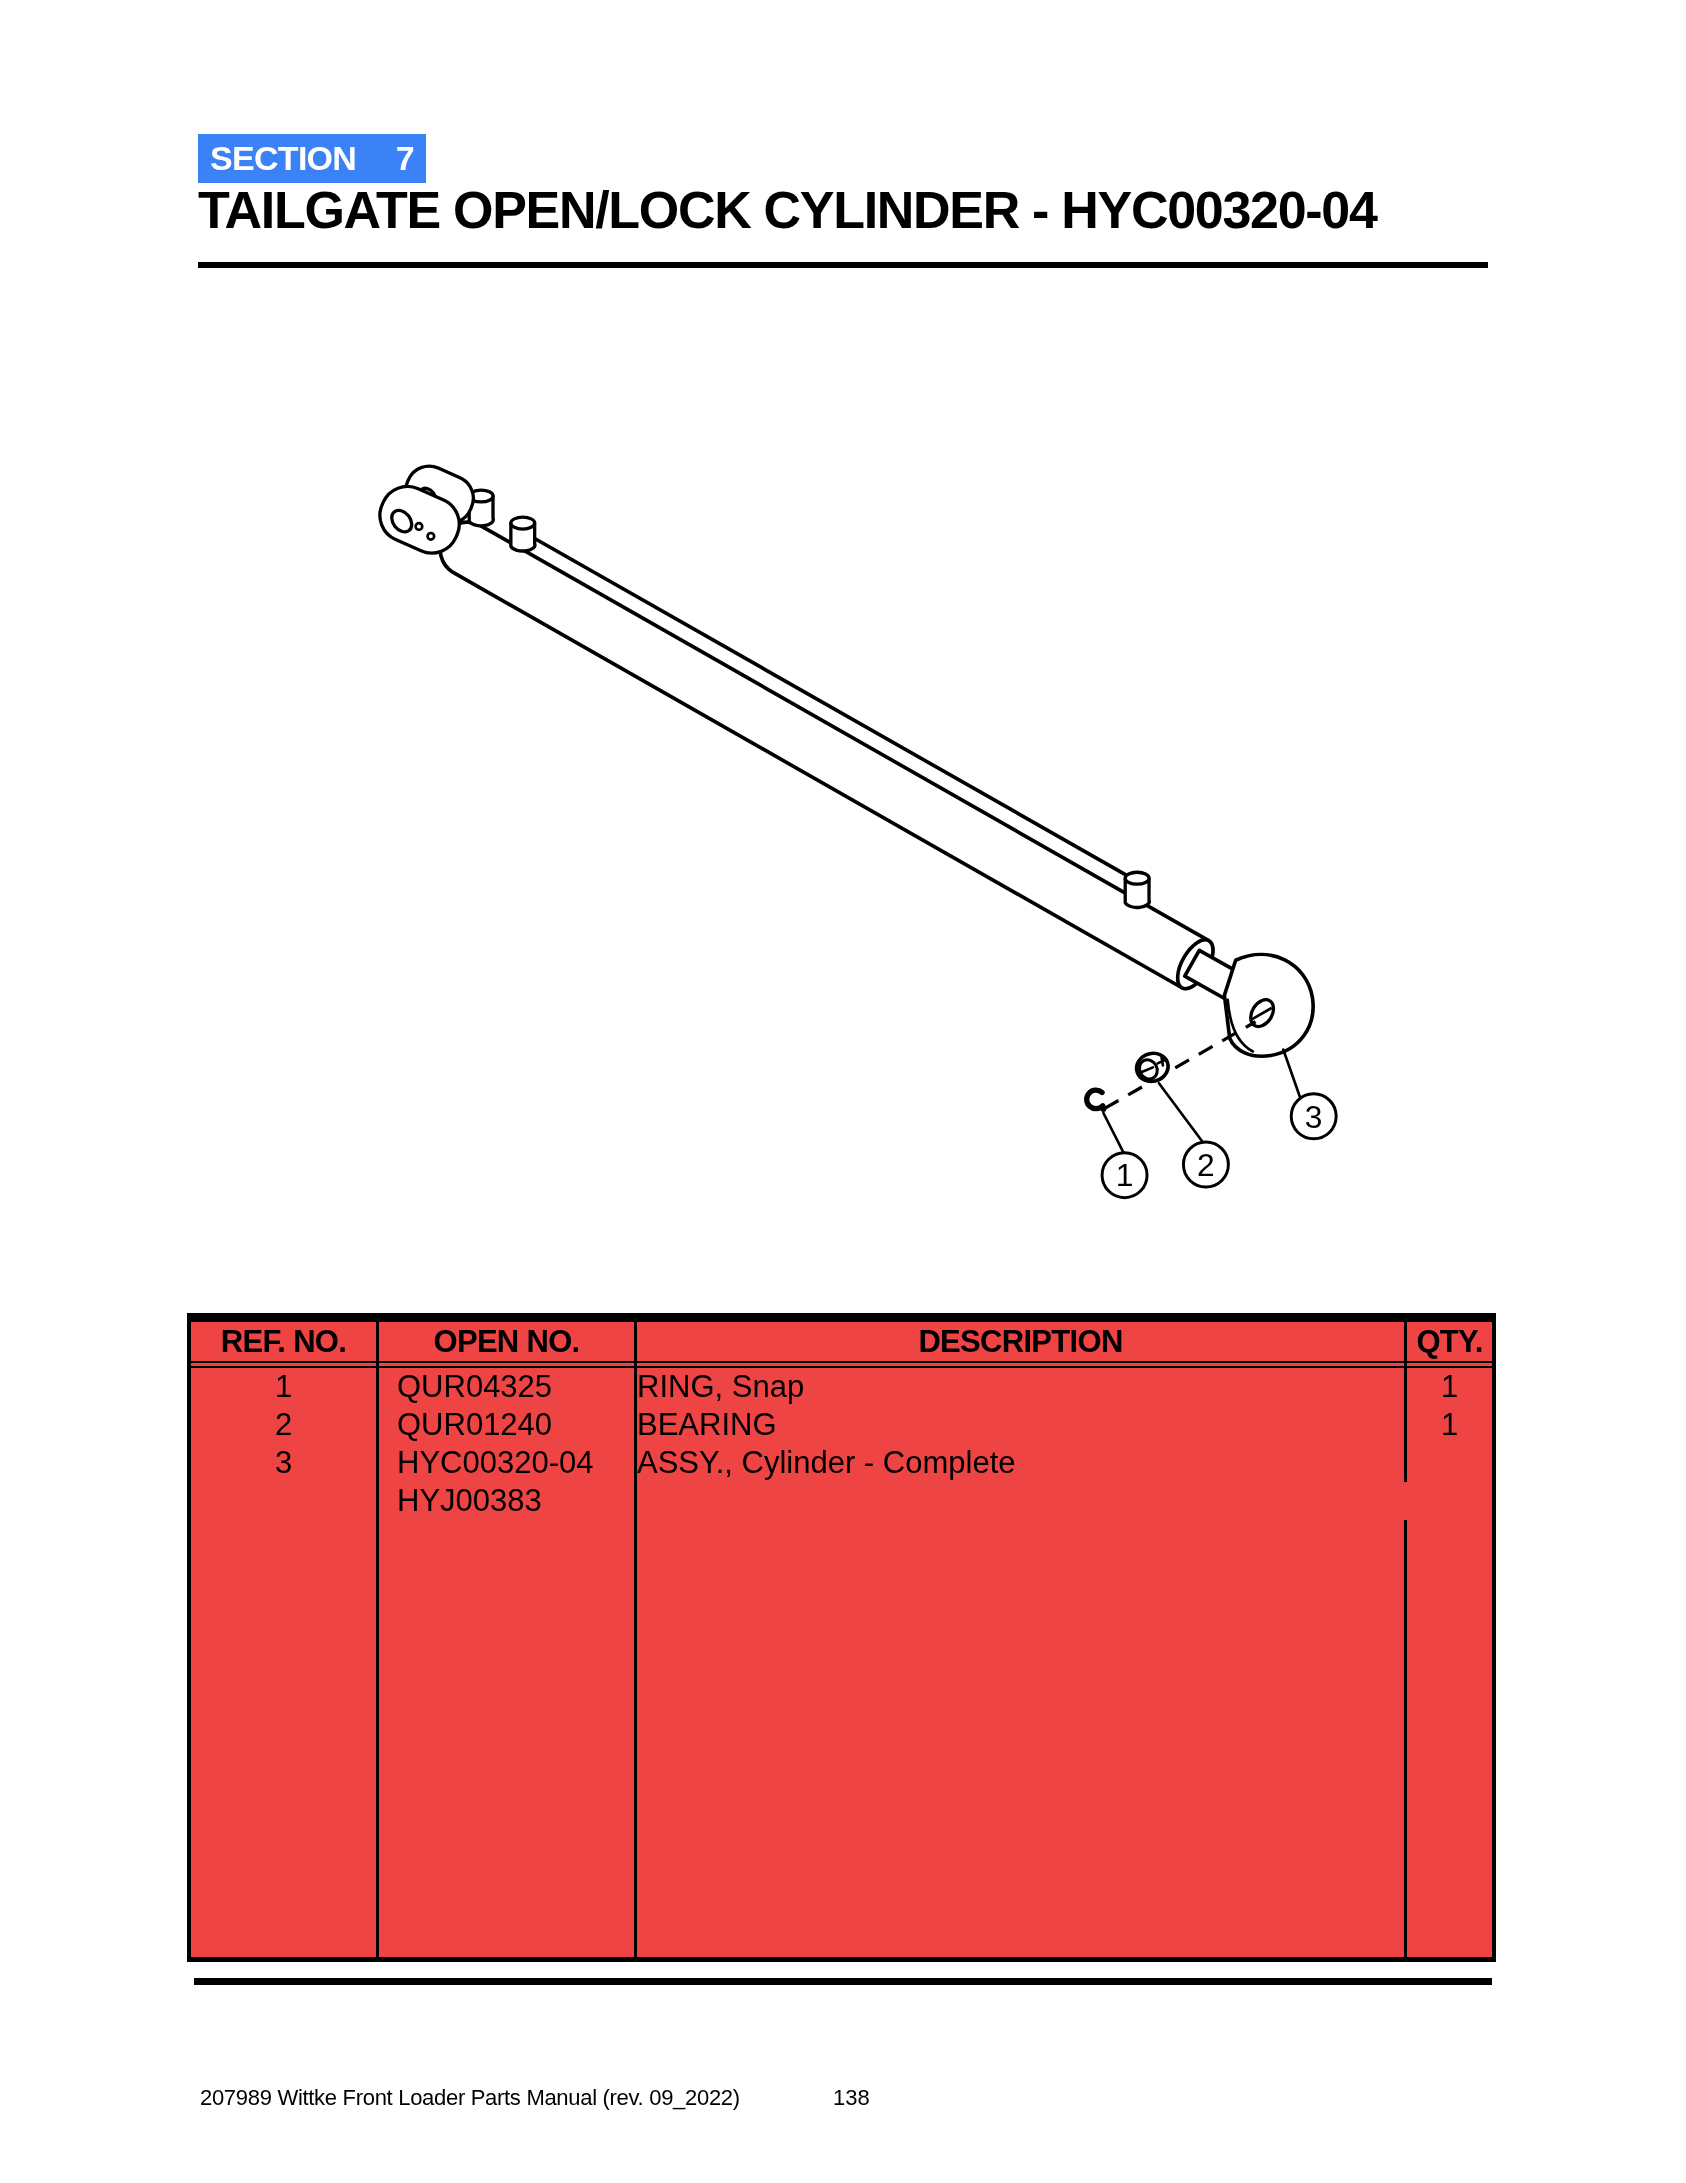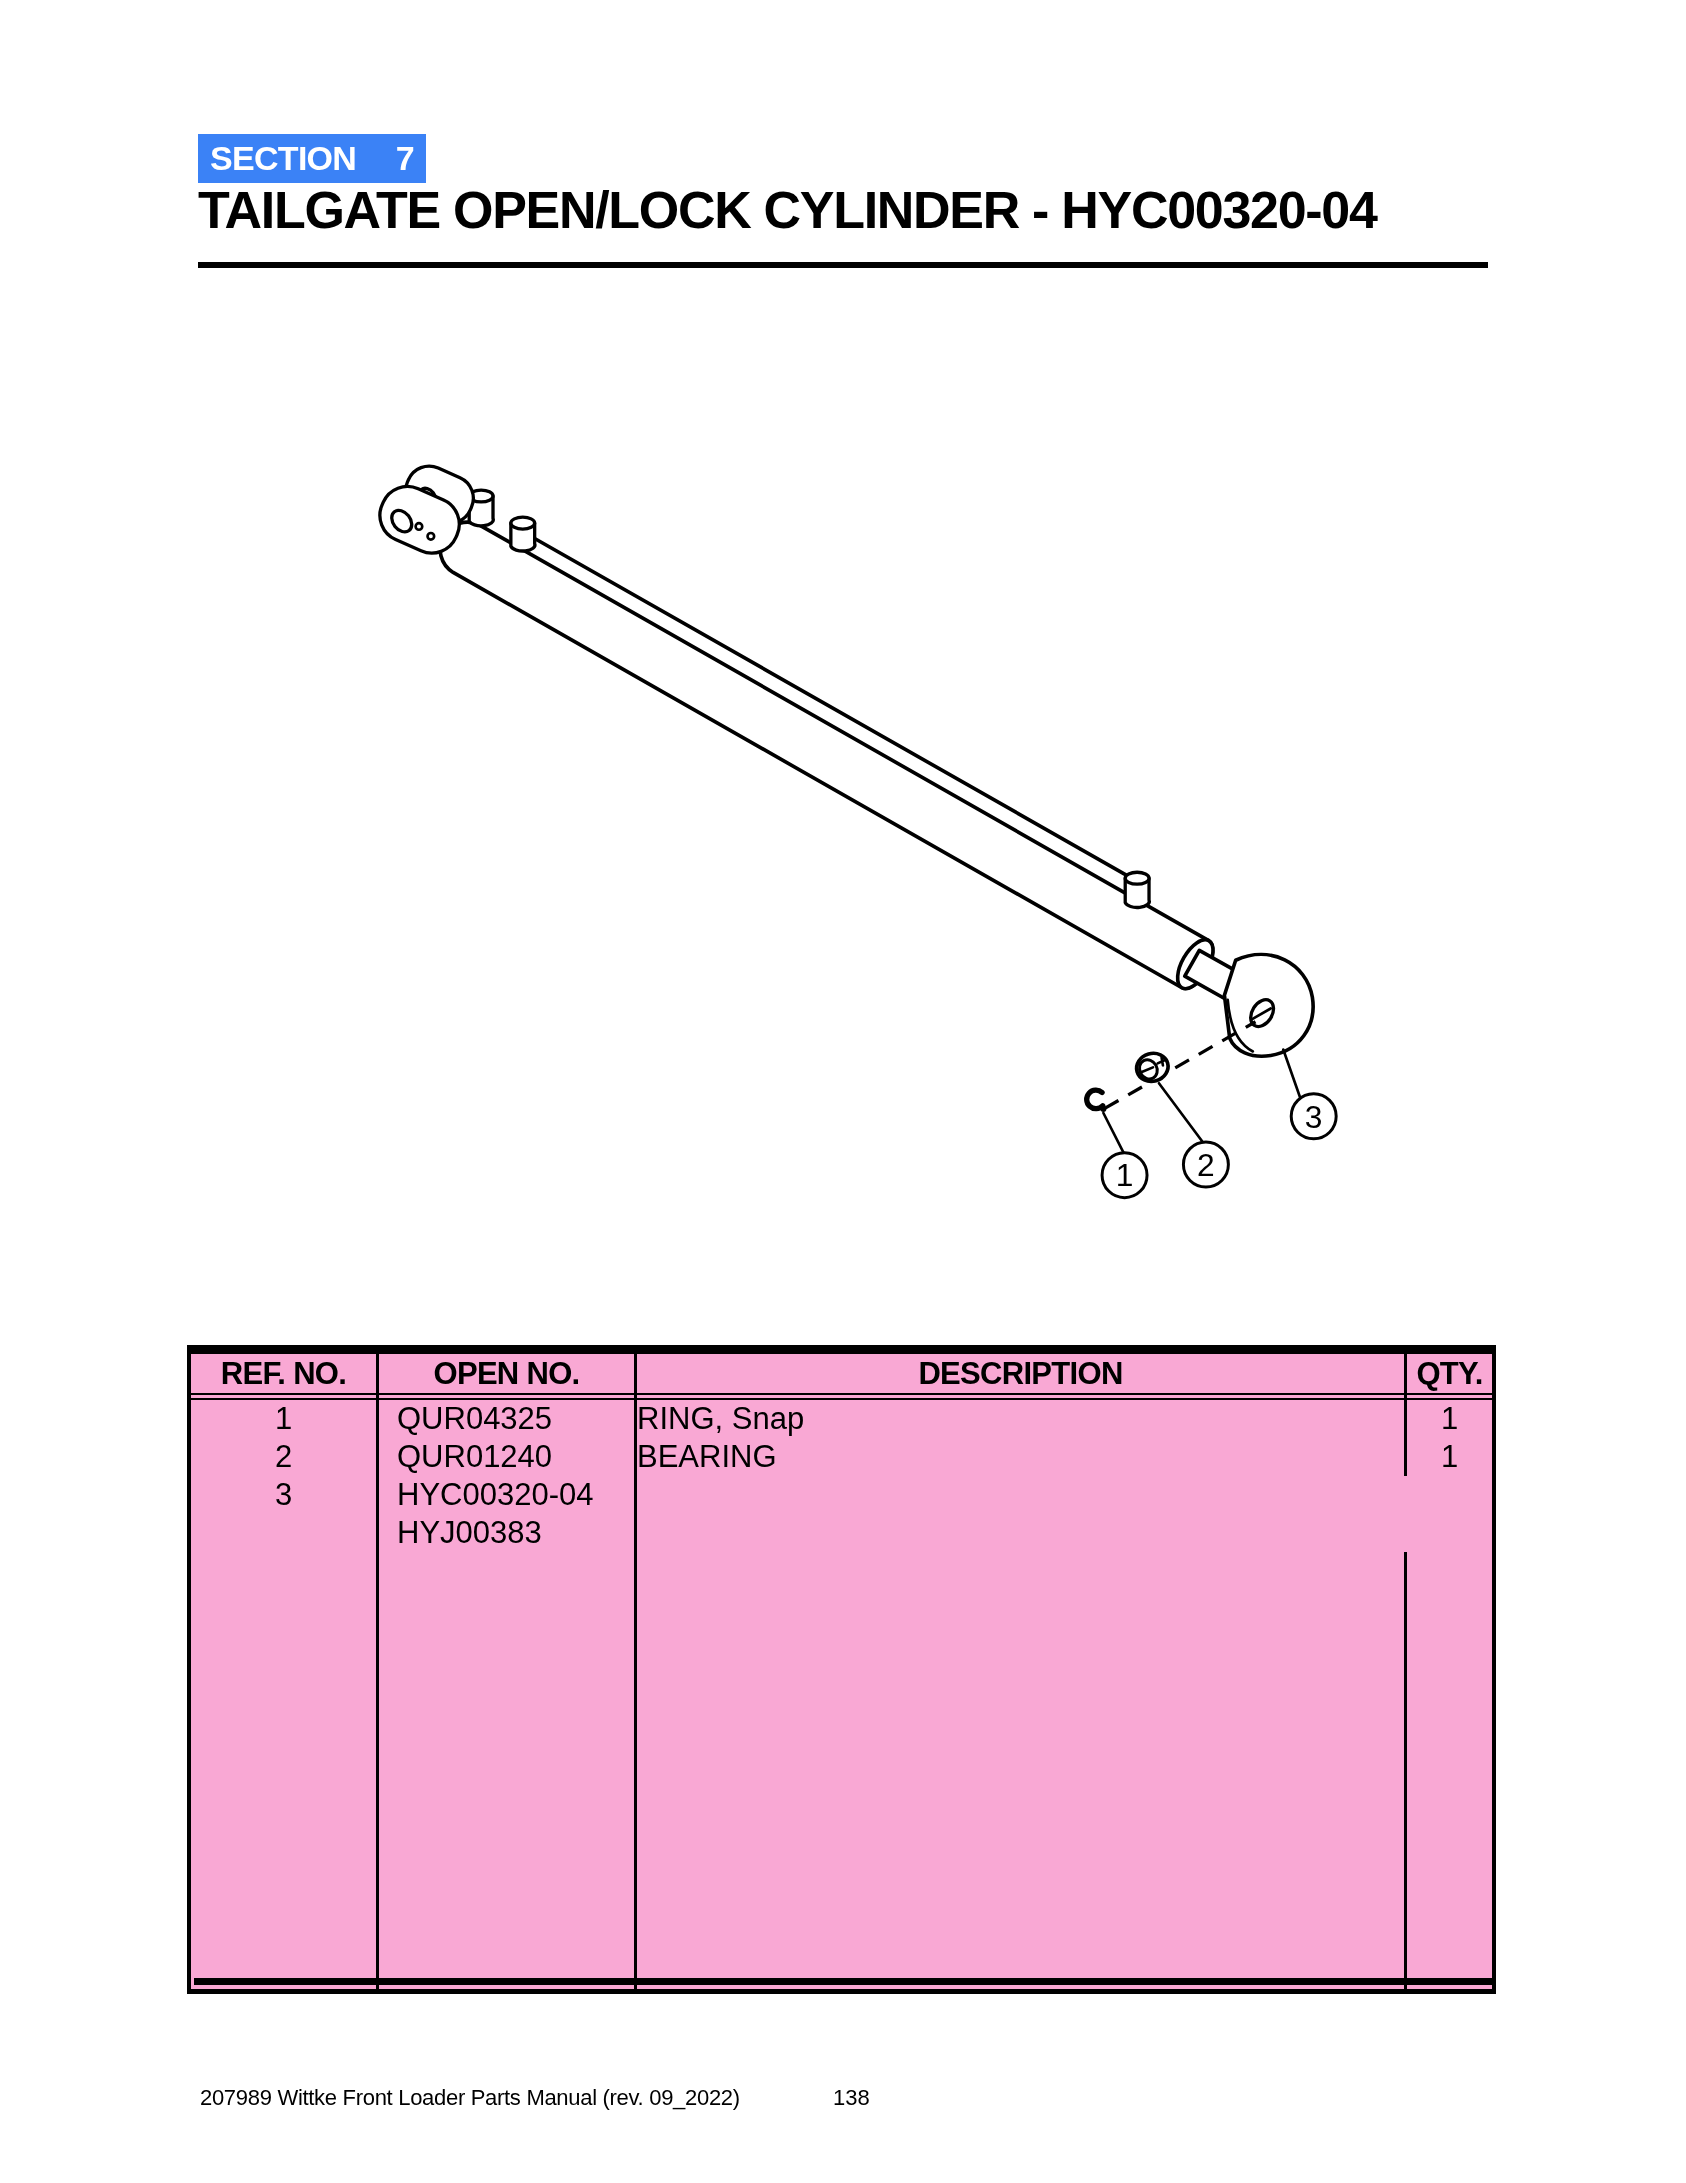--- a/index.html
+++ b/index.html
@@ -29,21 +29,21 @@
   .shape{ fill:#ffffff; stroke:#000; stroke-width:5.5px; stroke-linejoin:round; }
   .thin { fill:none; stroke:#000; stroke-width:4px; stroke-linecap:round; }
   .dash { fill:none; stroke:#000; stroke-width:5px; stroke-dasharray:24 17; stroke-linecap:butt; }
   .callout-circle { fill:#ffffff; stroke:#000; stroke-width:4.5px; }
   .callout-num { font-family:"Liberation Sans", sans-serif; font-size:48px; fill:#000; text-anchor:middle; }
 
   
   .ptable {
     left:187px; top:1313px; width:1301px; height:635px;
     border:4px solid #000; border-top-width:9.3px; border-bottom-width:5.3px;
-    display:flex; flex-direction:column; background:#f9a8d4;margin-top:32px;
+    display:flex; flex-direction:column; background:#ef4444;
   }
   .prow { display:grid; grid-template-columns:185px 258px 770px 1fr; }
   .prow > div { min-height:0; }
   .prow > div + div { border-left:3.3px solid #000; }
   .phead { height:39px; border-bottom:2.6px solid #000; }
   .phead > div {
     display:flex; align-items:center; justify-content:center;
     font-weight:bold; font-size:31px; letter-spacing:-0.7px;
   }
   .hgap  { height:2.6px; }
@@ -171,20 +171,21 @@
   </div>
   <div class="prow body-row">
     <div class="c-ref">2</div>
     <div class="c-part">QUR01240</div>
     <div class="c-desc">BEARING</div>
     <div class="c-qty">1</div>
   </div>
   <div class="prow body-row">
     <div class="c-ref">3</div>
     <div class="c-part">HYC00320-04</div>
+    <div class="c-desc">ASSY., Cylinder - Complete</div>
     <div class="c-qty"></div>
   </div>
   <div class="prow body-row">
     <div class="c-ref"></div>
     <div class="c-part">HYJ00383</div>
     <div class="c-qty"></div>
   </div>
   <div class="prow fill">
     <div></div>
       <div></div>

